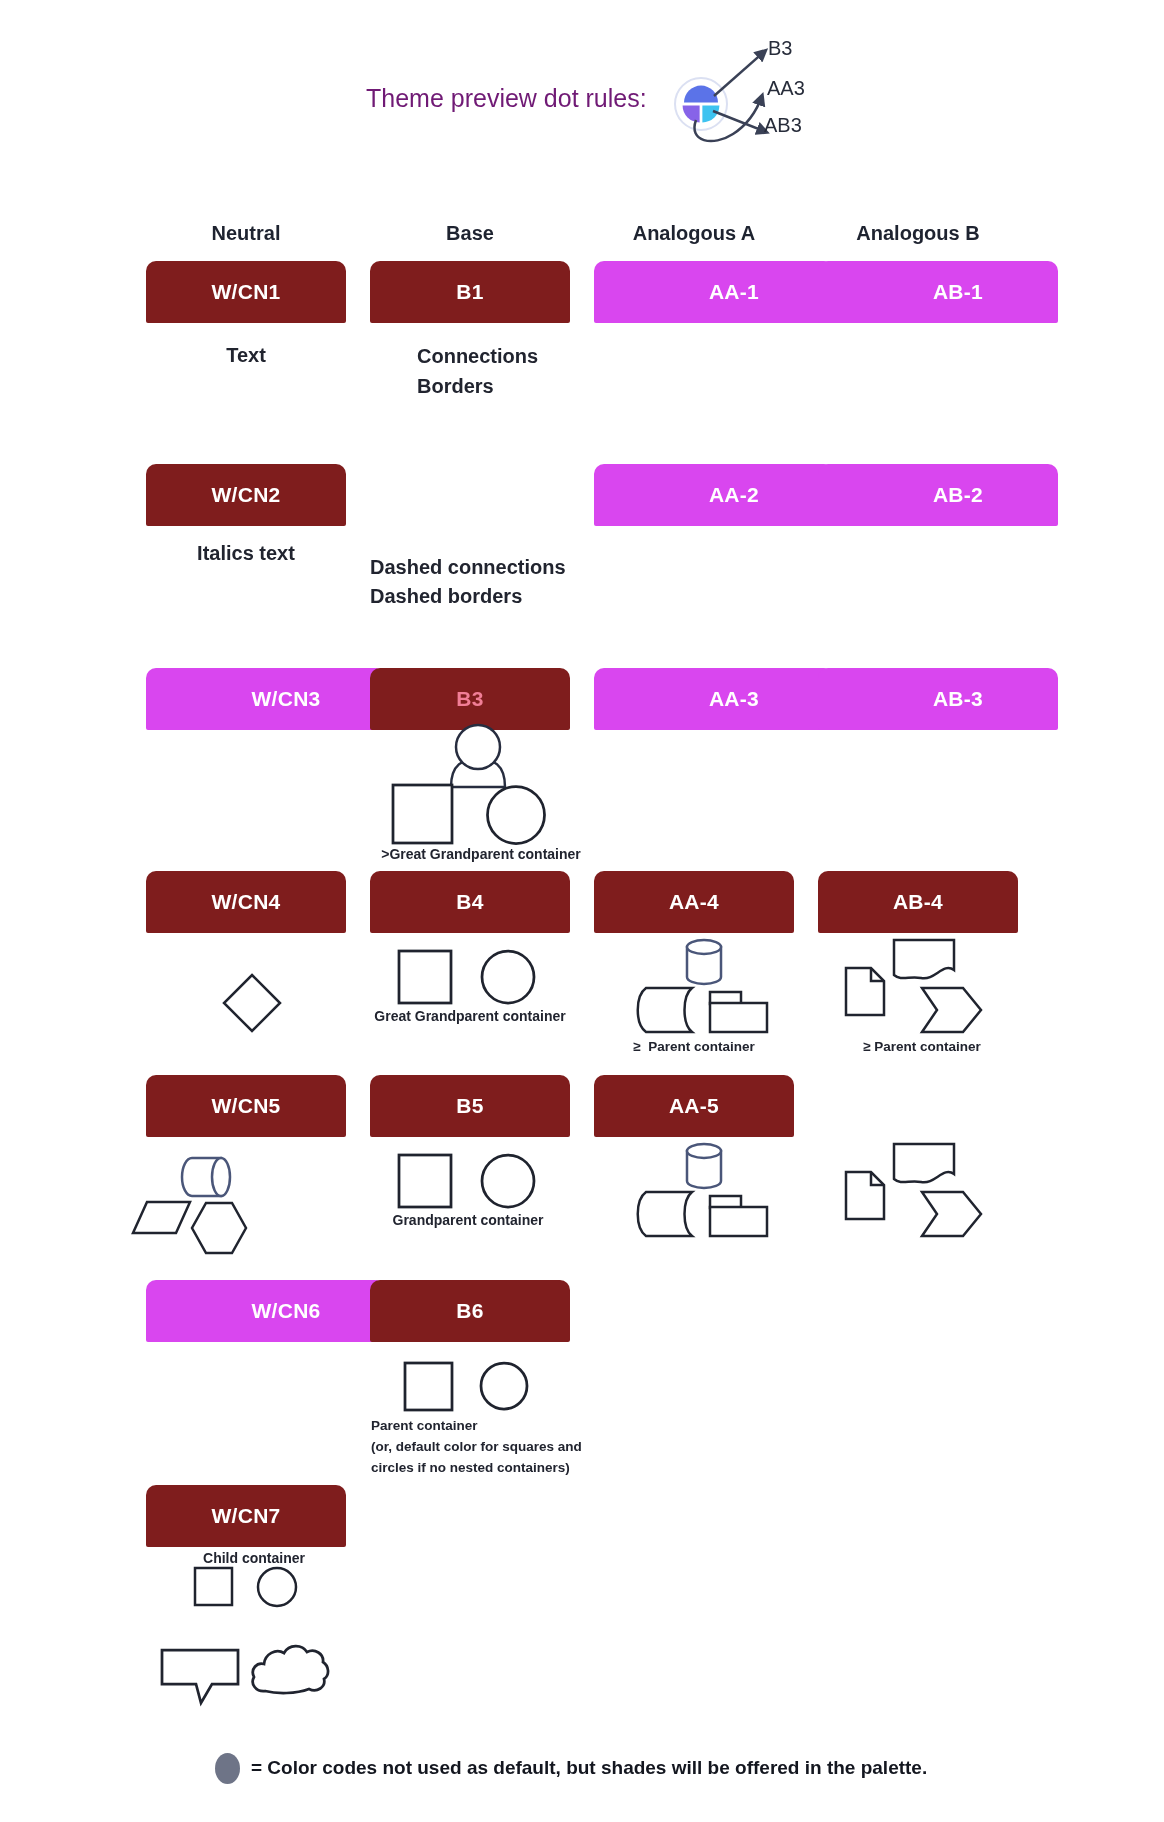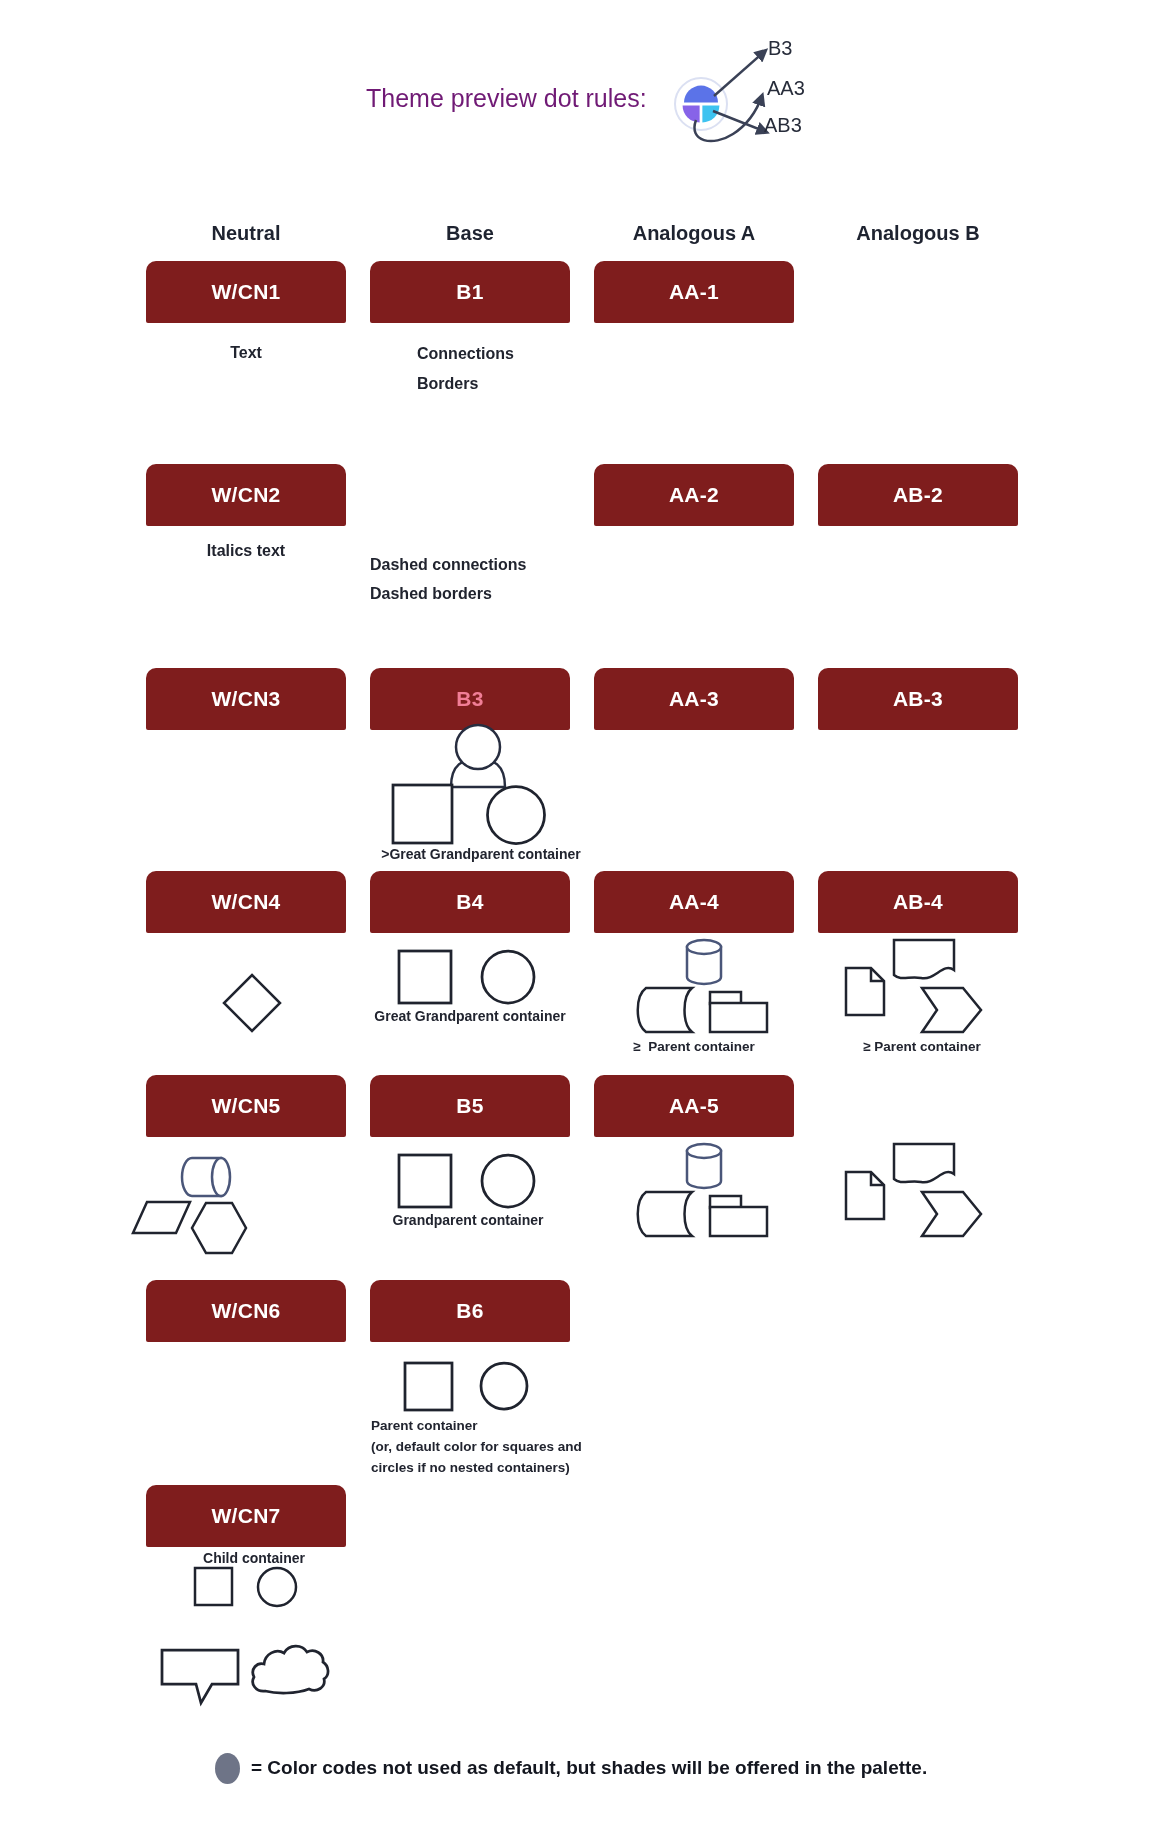--- a/index.html
+++ b/index.html
@@ -5,24 +5,24 @@
   html,body{margin:0;padding:0;background:#ffffff;}
   #canvas{position:relative;width:1164px;height:1822px;background:#ffffff;overflow:hidden;
           font-family:"Liberation Sans", sans-serif;color:#20242F;}
   .title{position:absolute;left:366px;top:84px;font-size:25px;font-weight:400;color:#701a75;}
   .dot-label{position:absolute;font-size:20px;font-weight:400;color:#272C3A;}
   .col-header{position:absolute;width:200px;text-align:center;font-size:20px;font-weight:700;color:#1E2330;}
   .swatch{position:absolute;width:200px;height:62px;border-radius:10px 10px 2px 2px;
           display:flex;align-items:center;justify-content:center;
           font-size:21px;font-weight:700;color:#ffffff;letter-spacing:.3px;}
   .swatch.dark{background:#7f1d1d;}
-  .swatch.gray{background:#7f1d1d;}
+  .swatch.gray{background:#d946ef;padding-left:40px;}
   .swatch .pink{color:#F17E96;}
   .note{position:absolute;font-weight:700;color:#21242F;white-space:pre;}
-  .note.big{font-size:16px;}
+  .note.big{font-size:20px;}
   .note.mid{font-size:14px;}
   .note.sm{font-size:13.5px;}
   .note.ctr{text-align:center;}
   .legend-dot{position:absolute;left:215px;top:1753px;width:25px;height:31px;border-radius:50%;background:#6E7487;}
   .footer-text{position:absolute;left:251px;top:1757px;font-size:19px;font-weight:700;color:#13161F;white-space:pre;}
   svg.shape{position:absolute;overflow:visible;}
 </style>
 </head>
 <body>
 
@@ -104,20 +104,23 @@
   <div class="swatch gray" style="left:594px;top:668px;">
       <span>AA-3</span>
     </div>
   <div class="swatch dark" style="left:594px;top:871px;">
       <span>AA-4</span>
     </div>
   <div class="swatch dark" style="left:594px;top:1075px;">
       <span>AA-5</span>
     </div>
 
+  <div class="swatch gray" style="left:818px;top:261px;">
+      <span>AB-1</span>
+    </div>
   <div class="swatch gray" style="left:818px;top:464px;">
       <span>AB-2</span>
     </div>
   <div class="swatch gray" style="left:818px;top:668px;">
       <span>AB-3</span>
     </div>
   <div class="swatch dark" style="left:818px;top:871px;">
       <span>AB-4</span>
     </div>
 

